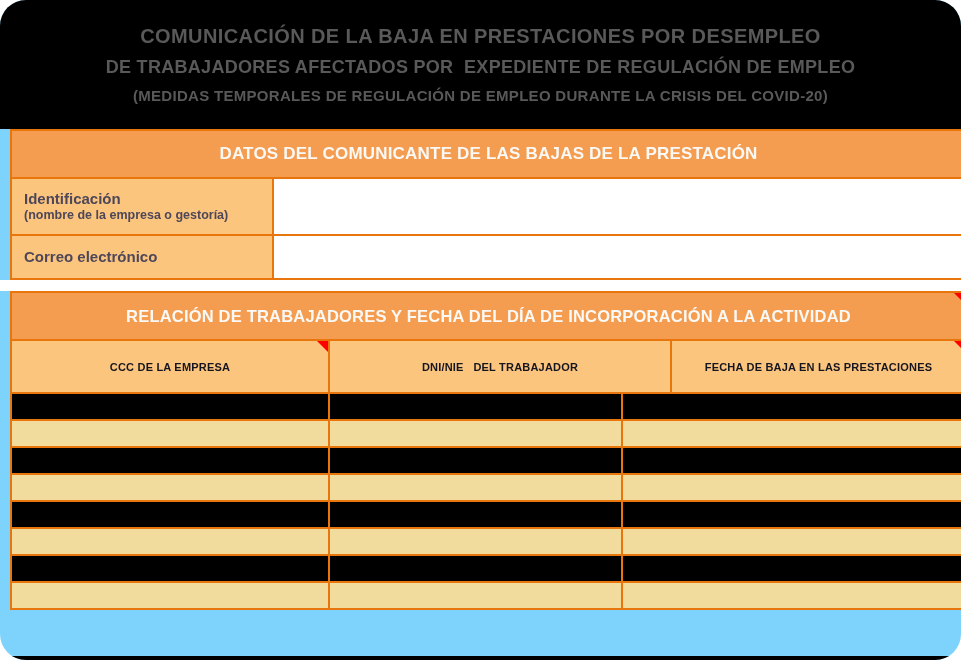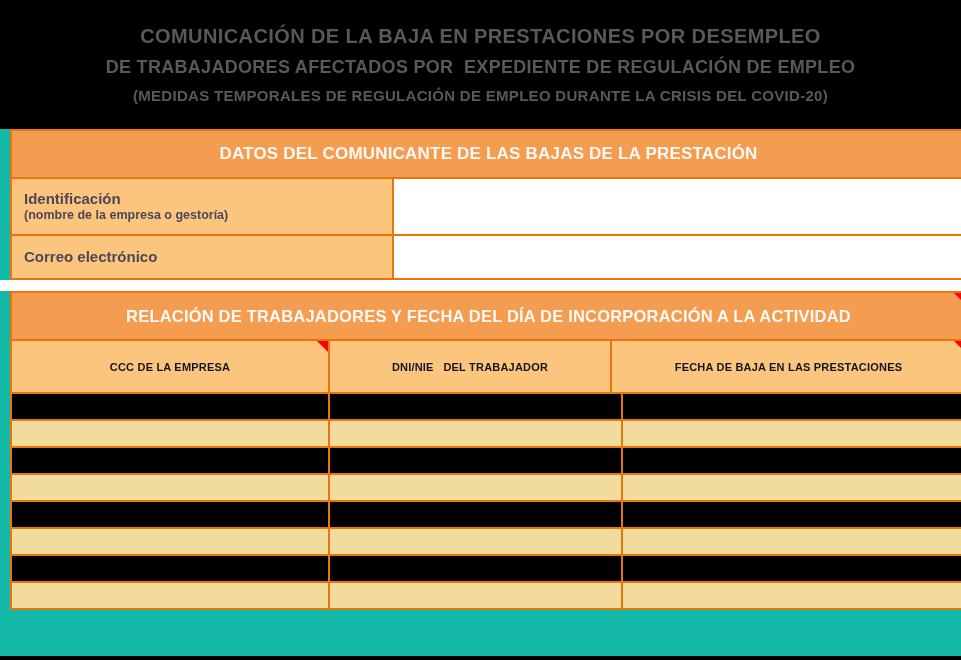--- a/index.html
+++ b/index.html
@@ -1,17 +1,17 @@
 <!DOCTYPE html>
 <html><head>
 <meta charset="utf-8">
 <style>
   html,body { margin:0; padding:0; background:#ffffff; }
   body { font-family:"Liberation Sans", sans-serif; }
-  .canvas { position:relative; width:961px; height:660px; background:#14b8a6; overflow:hidden; }
+  .canvas { position:relative; width:961px; height:660px; background:#7dd3fc; overflow:hidden;border-radius:26px; }
 
   
   .title-band {
     height:129px; background:#000000;
     display:flex; flex-direction:column; align-items:center; justify-content:center;
     gap:9px;
   }
   .title-band .t1 { color:#595959; font-weight:bold; font-size:20px; letter-spacing:0.4px; white-space:pre; }
   .title-band .t2 { color:#595959; font-weight:bold; font-size:18px; letter-spacing:0.3px; white-space:pre; }
   .title-band .t3 { color:#595959; font-weight:bold; font-size:15px; letter-spacing:0.3px; white-space:pre; }
@@ -31,42 +31,42 @@
   }
   .band-datos   { height:46px; font-size:17px; }
   .band-relacion{ height:46px; font-size:16.5px;text-align:center; }
 
   
   .field-row { display:flex; border-top:2px solid #E8760D; }
   .field-row.r1 { height:55px; }
   .field-row.r2 { height:44px; }
   .field-row.r3 { height:42px; }
   .label-cell {
-    box-sizing:border-box; width:382px; background:#FCC57E;
+    box-sizing:border-box; width:262px; background:#FCC57E;
     border-right:2px solid #E8760D;
     color:#4E4759; font-weight:bold;
     display:flex; flex-direction:column; justify-content:center;
     padding-left:12px;
   }
   .label-main { font-size:15px; line-height:1.25; }
   .label-sub  { font-size:12.5px; line-height:1.2; }
   .value-cell { flex:1; background:#ffffff; }
 
   .gap { height:11px; background:#ffffff; }
 
   
   .cols { display:flex; height:53px; border-top:2px solid #E8760D; box-sizing:border-box; }
   .col-cell {
     position:relative; box-sizing:border-box;
     background:#FCC57E; color:#15151F; font-weight:bold; font-size:11px;
     display:flex; align-items:center; justify-content:center; text-align:center;
     white-space:pre; letter-spacing:0.2px;
   }
   .col-cell.c0 { width:318px; border-right:2px solid #E8760D; }
-  .col-cell.c1 { width:282px; border-right:2px solid #E8760D;text-align:center; }
+  .col-cell.c1 { width:342px; border-right:2px solid #E8760D;text-align:center; }
   .col-cell.c2 { flex:1; }
 
   .data-row { display:flex; height:27px; border-top:2px solid #E8760D; box-sizing:border-box; }
   .data-row.dark  .dcell { background:#000000; }
   .data-row.light .dcell { background:#F1DC9D; }
   .dcell { box-sizing:border-box; }
   .dcell.c0 { width:318px; border-right:2px solid #E8760D; }
   .dcell.c1 { width:293px; border-right:2px solid #E8760D; }
   .dcell.c2 { flex:1; }
 

